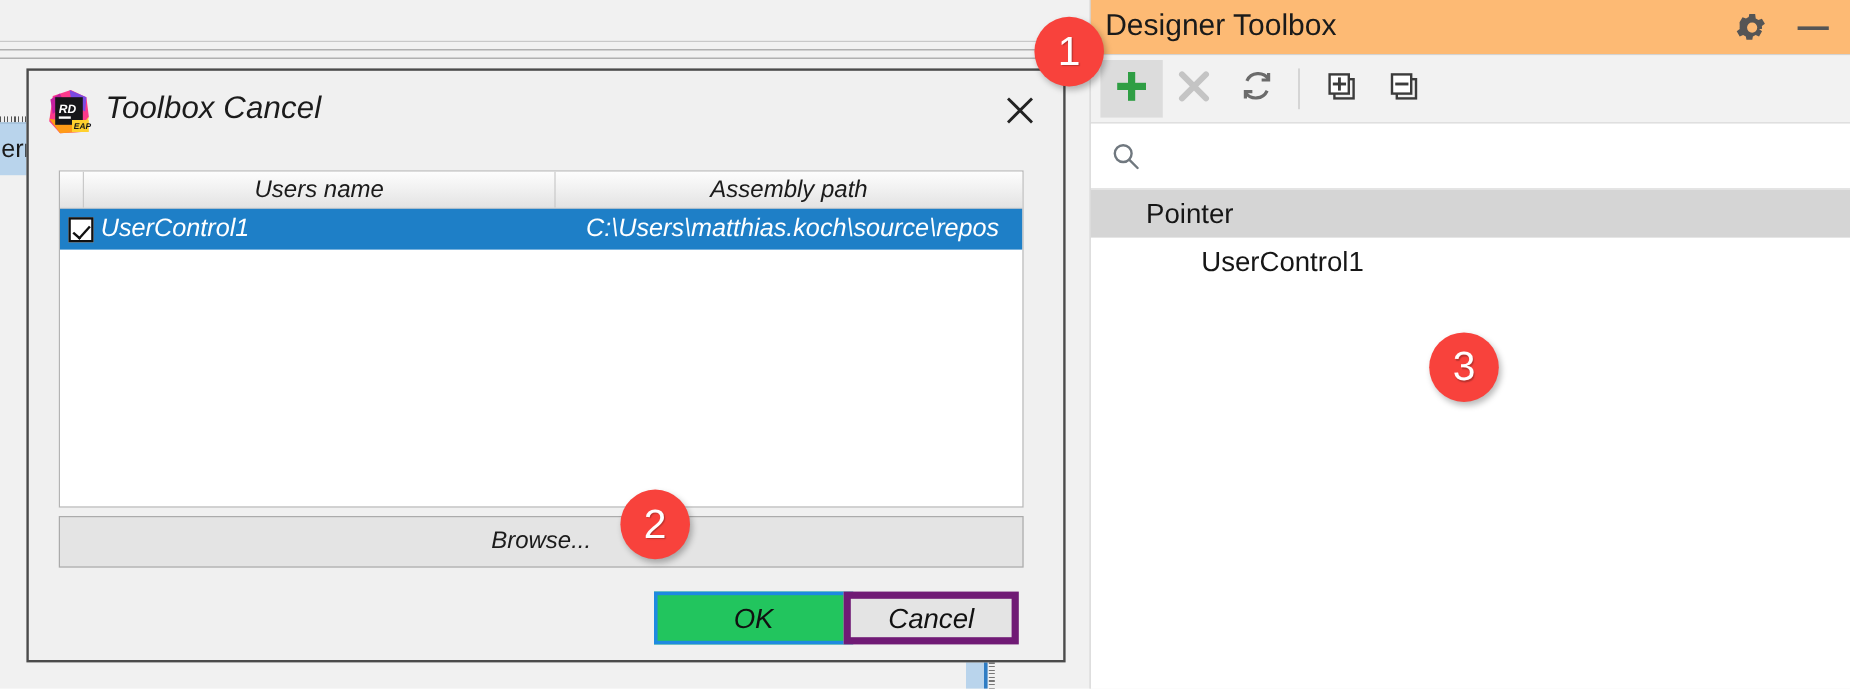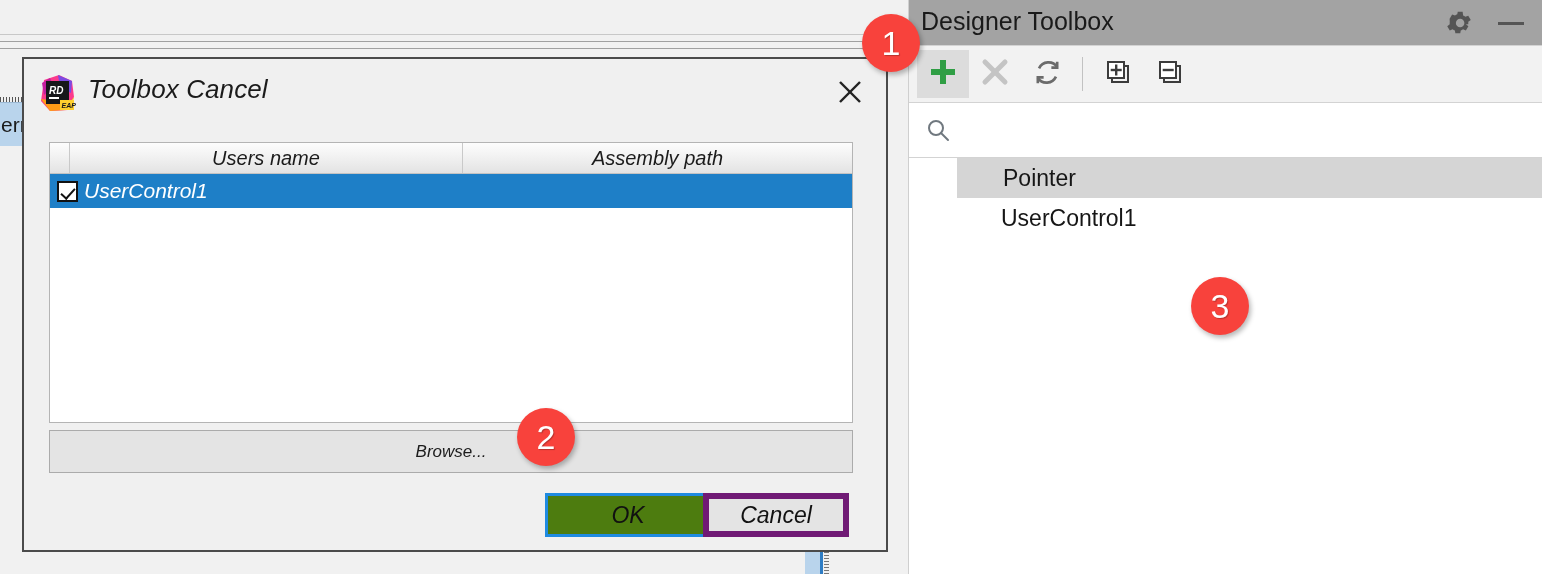--- a/index.html
+++ b/index.html
@@ -210,21 +210,21 @@
   
   .browse-btn {
     position: absolute;
     left: 25px;
     top: 371px;
     width: 804px;
     height: 43px;
     background: #e4e4e4;
     border: 1px solid #ababab;
     box-sizing: border-box;
-    font-size: 17px;
+    font-size: 20px;
     color: #1b1b1b;
     display: flex;
     align-items: center;
     justify-content: center;
     font-family: "Liberation Sans", sans-serif;
     cursor: default;
   }
   .btn {
     position: absolute;
     height: 44px;
@@ -237,21 +237,21 @@
     border: 6px solid #701a75;
     box-sizing: border-box;
     font-family: "Liberation Sans", sans-serif;
     cursor: default;
   }
   .btn-ok {
     left: 521px;
     top: 434px;
     width: 166px;
     border: 3px solid #1e8ae0;
-    background: #4d7c0f;
+    background: #22c55e;
   }
   .btn-cancel {
     left: 679px;
     top: 434px;
     width: 146px;
   }
 
   
   #toolwindow {
     position: absolute;
@@ -260,21 +260,21 @@
     width: 634px;
     height: 574px;
     background: #f2f2f2;
     border-left: 1px solid #cfcfcf;
     box-sizing: border-box;
   }
   .tw-header {
     position: relative;
     height: 45px;
     border-bottom: 1px solid #d3d3d3;
-    background: #a3a3a3;
+    background: #fdba74;
   }
   .tw-title {
     position: absolute;
     left: 12px;
     top: 7px;
     font-size: 25px;
     color: #1a1a1a;
     white-space: nowrap;
   }
   .tw-gear {
@@ -361,21 +361,21 @@
   .tree-row {
     position: relative;
     height: 40px;
     display: flex;
     align-items: center;
     font-size: 23px;
     color: #161616;
     white-space: nowrap;
     cursor: default;
   }
-  .tree-row.selected { background: #d5d5d5; margin-left: 48px; }
+  .tree-row.selected { background: #d5d5d5; }
   .tree-arrow {
     width: 28px;
     flex: 0 0 28px;
     display: flex;
     align-items: center;
     justify-content: center;
     margin-left: 14px;
   }
   .tree-label { padding-left: 4px; }
   .tree-row.lvl2 .tree-label { padding-left: 50px; }
@@ -446,20 +446,21 @@
         <div class="gh-cell c0"></div>
         <div class="gh-cell c1">Users name</div>
         <div class="gh-cell c2">Assembly path</div>
       </div>
 
       <div class="grid-row">
         <span class="row-check">
           <span class="chk"></span>
         </span>
         <span class="row-type">UserControl1</span>
+        <span class="row-path">C:\Users\matthias.koch\source\repos</span>
       </div>
     </div>
 
     <div class="browse-btn">Browse...</div>
 
     <div class="btn btn-ok">OK</div>
     <div class="btn btn-cancel">Cancel</div>
   </div>
 
   <div id="toolwindow">

